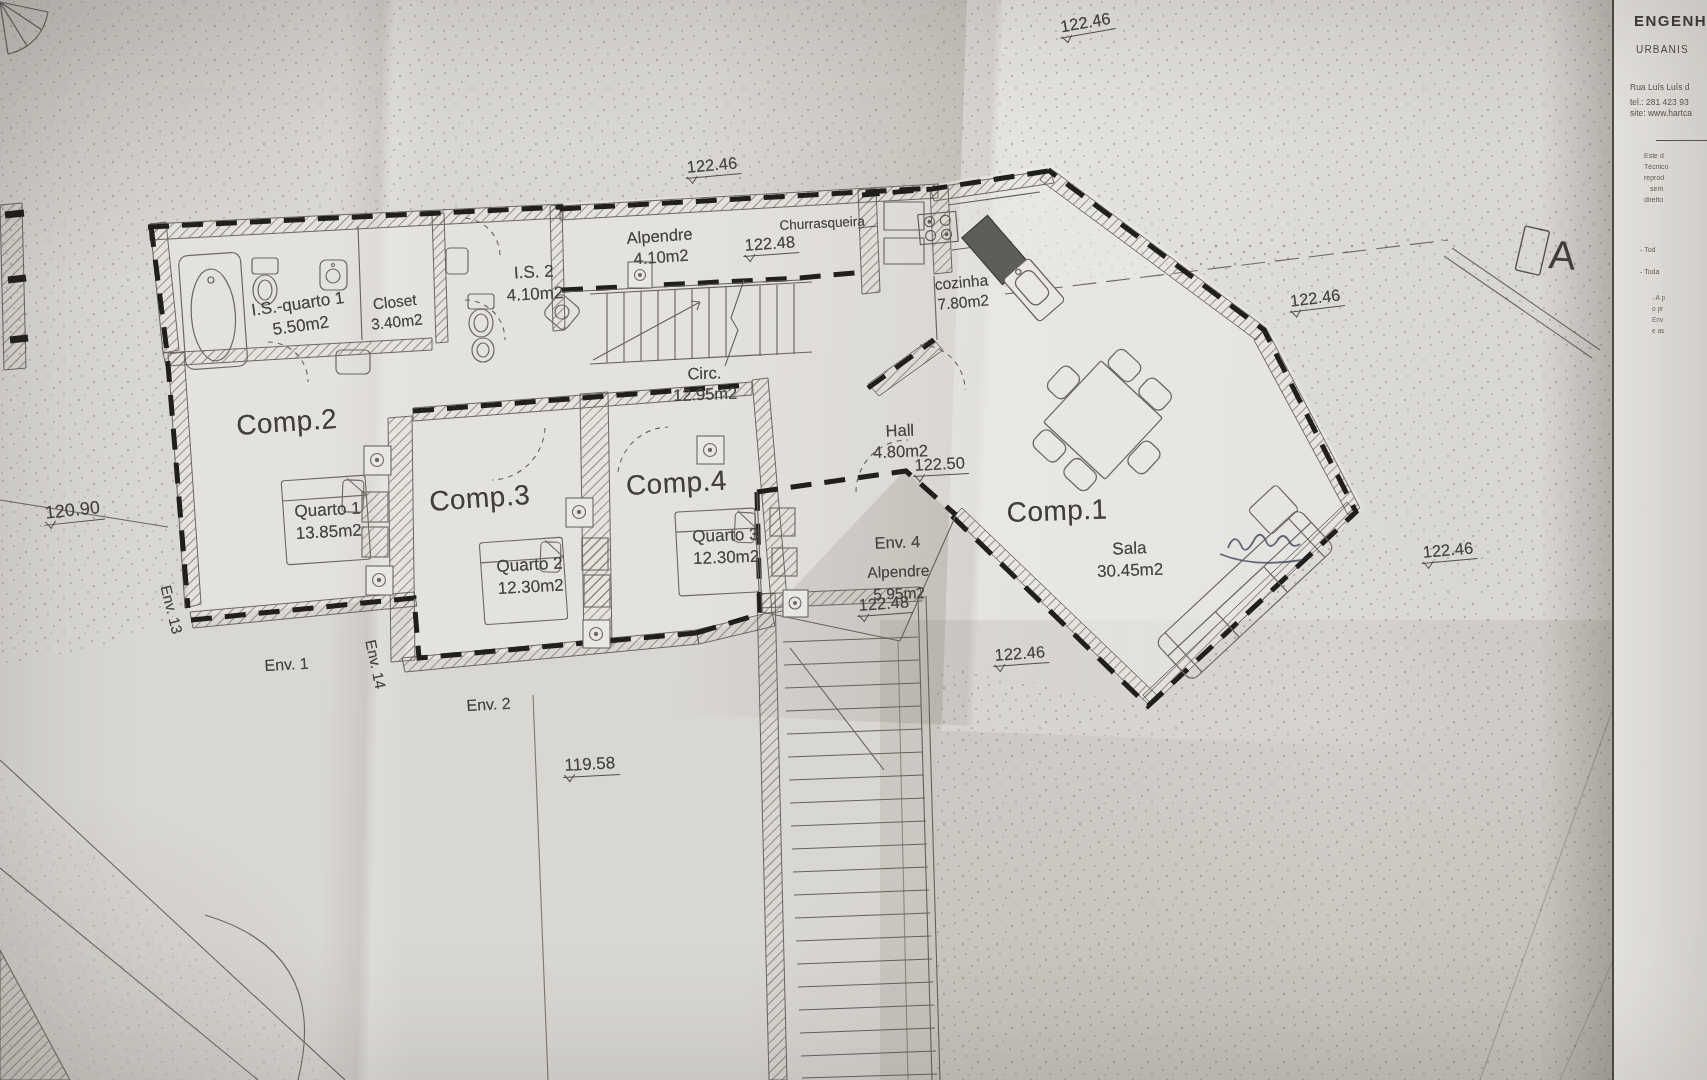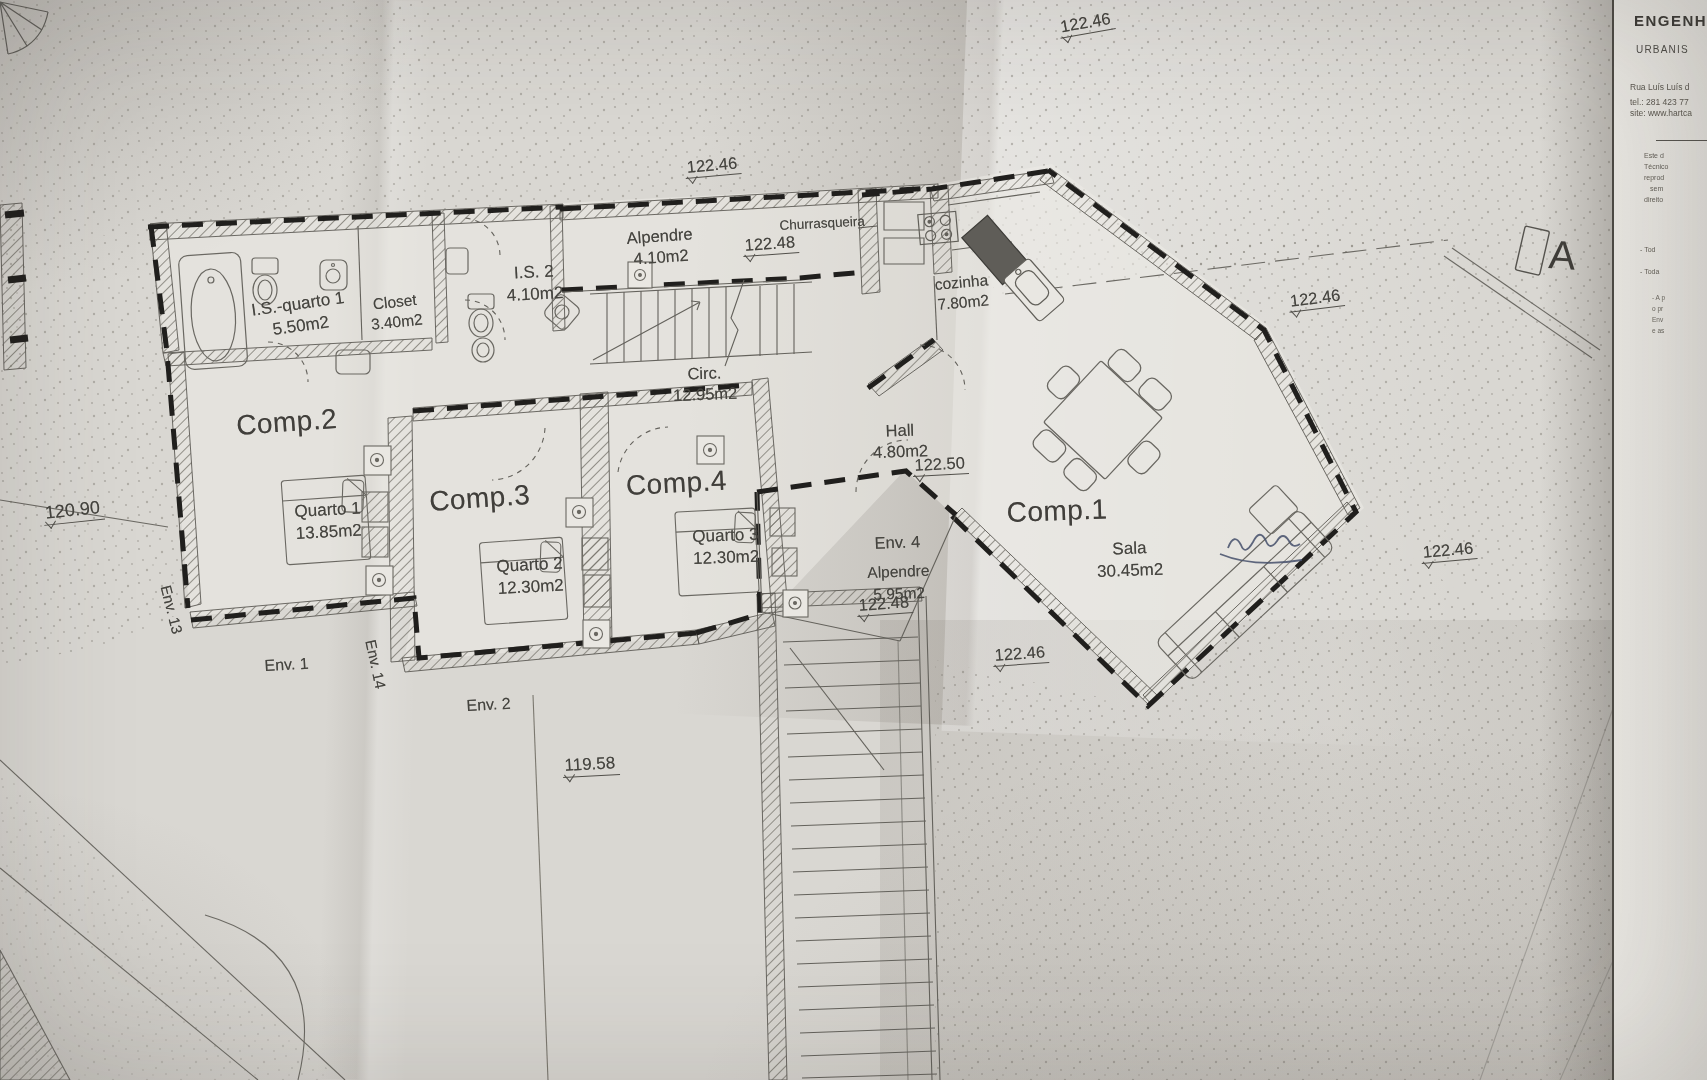--- a/index.html
+++ b/index.html
@@ -395,21 +395,21 @@
     <span class="v">122.46</span><span class="t"></span></div>
   <div class="elev" style="left:42px;top:503px;transform:rotate(-6deg);font-size:18px">
     <span class="v">120.90</span><span class="t"></span></div>
   <div class="elev" style="left:562px;top:756px;transform:rotate(-3deg);font-size:17px">
     <span class="v">119.58</span><span class="t"></span></div>
 
   <div id="titleblock">
     <div class="tb tb-h1">ENGENHA</div>
     <div class="tb tb-h2">URBANIS</div>
     <div class="tb tb-addr" style="top:82px">Rua Luís Luís d</div>
-    <div class="tb tb-addr" style="top:97px">tel.: 281 423 77</div>
+    <div class="tb tb-addr" style="top:97px">tel.: 281 423 93</div>
     <div class="tb tb-addr" style="top:108px">site: www.hartca</div>
     <div class="tb tb-rule"></div>
     <div class="tb tb-fp" style="top:152px">Este d</div>
     <div class="tb tb-fp" style="top:163px">Técnico</div>
     <div class="tb tb-fp" style="top:174px">reprod</div>
     <div class="tb tb-fp" style="top:185px;left:36px">sem</div>
     <div class="tb tb-fp" style="top:196px">direito</div>
     <div class="tb tb-note" style="top:246px">- Tod</div>
     <div class="tb tb-note" style="top:268px">- Toda</div>
     <div class="tb tb-tiny" style="top:294px">- A p</div>

